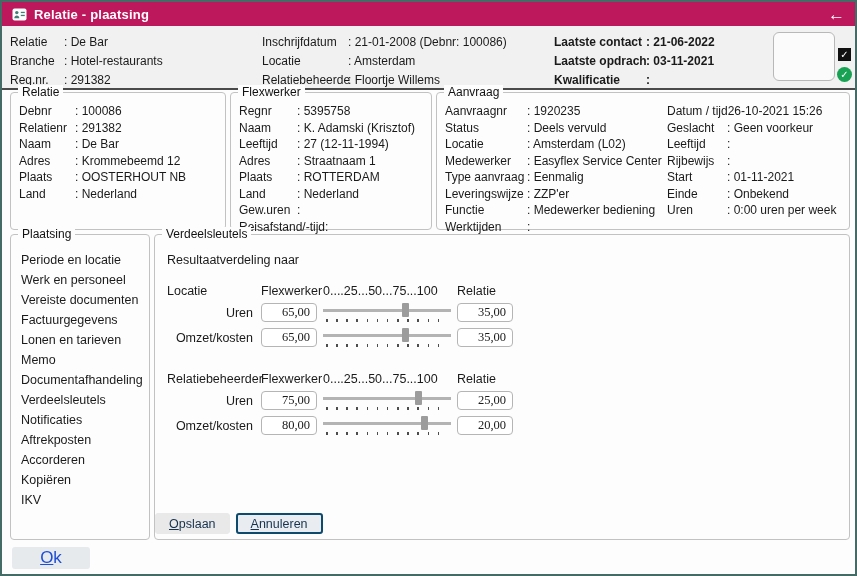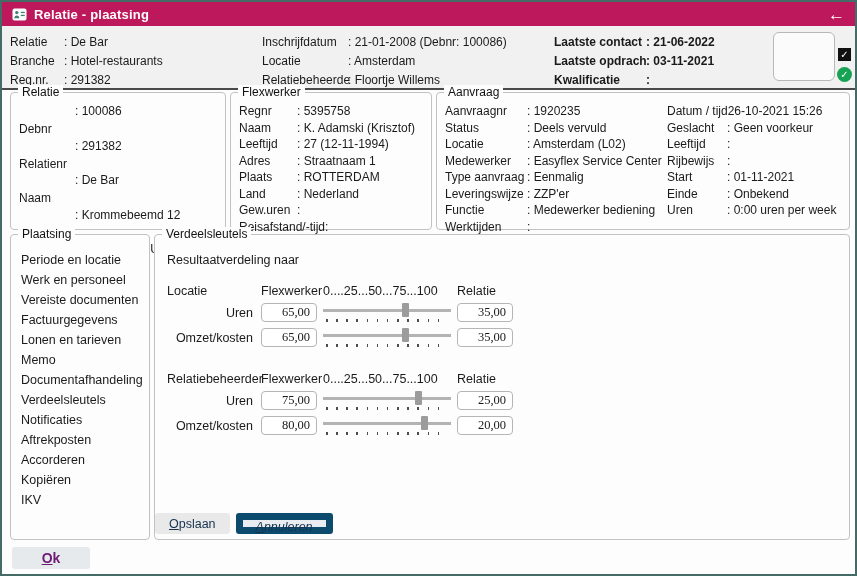--- a/index.html
+++ b/index.html
@@ -57,21 +57,21 @@
     position:absolute; top:-8px; left:7px; background:#fdfdfd;
     padding:0 4px; font-size:12px; color:#111; line-height:15px;
   }
 
   #panel-relatie   { left:8px;   top:90px; width:216px; height:138px; }
   #panel-flexwerker{ left:228px; top:90px; width:202px; height:138px; }
   #panel-aanvraag  { left:434px; top:90px; width:414px; height:138px; }
 
   .pbody { padding:10px 0 0 8px; font-size:12px; }
   .pbody .kv { line-height:16.5px; }
-  #panel-relatie    .k { min-width:56px; flex:none;margin-top:18px; }
+  #panel-relatie    .k { min-width:56px; flex:none; }
   #panel-flexwerker .k { min-width:58px; flex:none; }
   .av-cols { display:flex; }
   .av-left  { width:222px; flex:none; }
   .av-left  .k { min-width:82px; flex:none; }
   .av-right .k { min-width:60px; flex:none; }
 
   
   #sidebar { left:8px; top:232px; width:140px; height:306px; }
   .side-items { padding:15px 0 0 10px; font-size:12.5px; }
   .side-item { line-height:20px; cursor:pointer; white-space:nowrap; }
@@ -103,26 +103,26 @@
     position:absolute; left:3px; right:3px; top:17px; height:3px;
     background:repeating-linear-gradient(to right,#4d4d4d 0 1.5px,transparent 1.5px 8.3333%);
   }
 
   .btn-row { position:absolute; left:0; top:278px; display:flex; gap:6px; }
   button.btn {
     height:21px; padding:0 13px; background:#e9e9e9; border:1px solid #e9e9e9;
     border-radius:3px; font-family:"Liberation Sans", sans-serif;
     font-size:12.5px; color:#16324f; cursor:pointer;
   }
-  button.btn.focus { border:7px solid #0c4a6e; background:#e9edf2;font-style:italic; }
+  button.btn.focus { border:2px solid #0c4a6e; background:#e9edf2; }
 
   #ok-button {
     position:absolute; left:10px; top:545px; width:78px; height:22px;
     background:#e7eaed; border:none; border-radius:3px;
-    font-family:"Liberation Sans", sans-serif; font-size:14px; color:#701a75; cursor:pointer;font-weight:bold;
+    font-family:"Liberation Sans", sans-serif; font-size:17px; color:#1d4ed8; cursor:pointer;
   }
   .u { text-decoration:underline; }
 </style>
 </head>
 <body>
 
 <div class="window">
 
   <div class="titlebar">
     <span style="display:inline-flex;">

